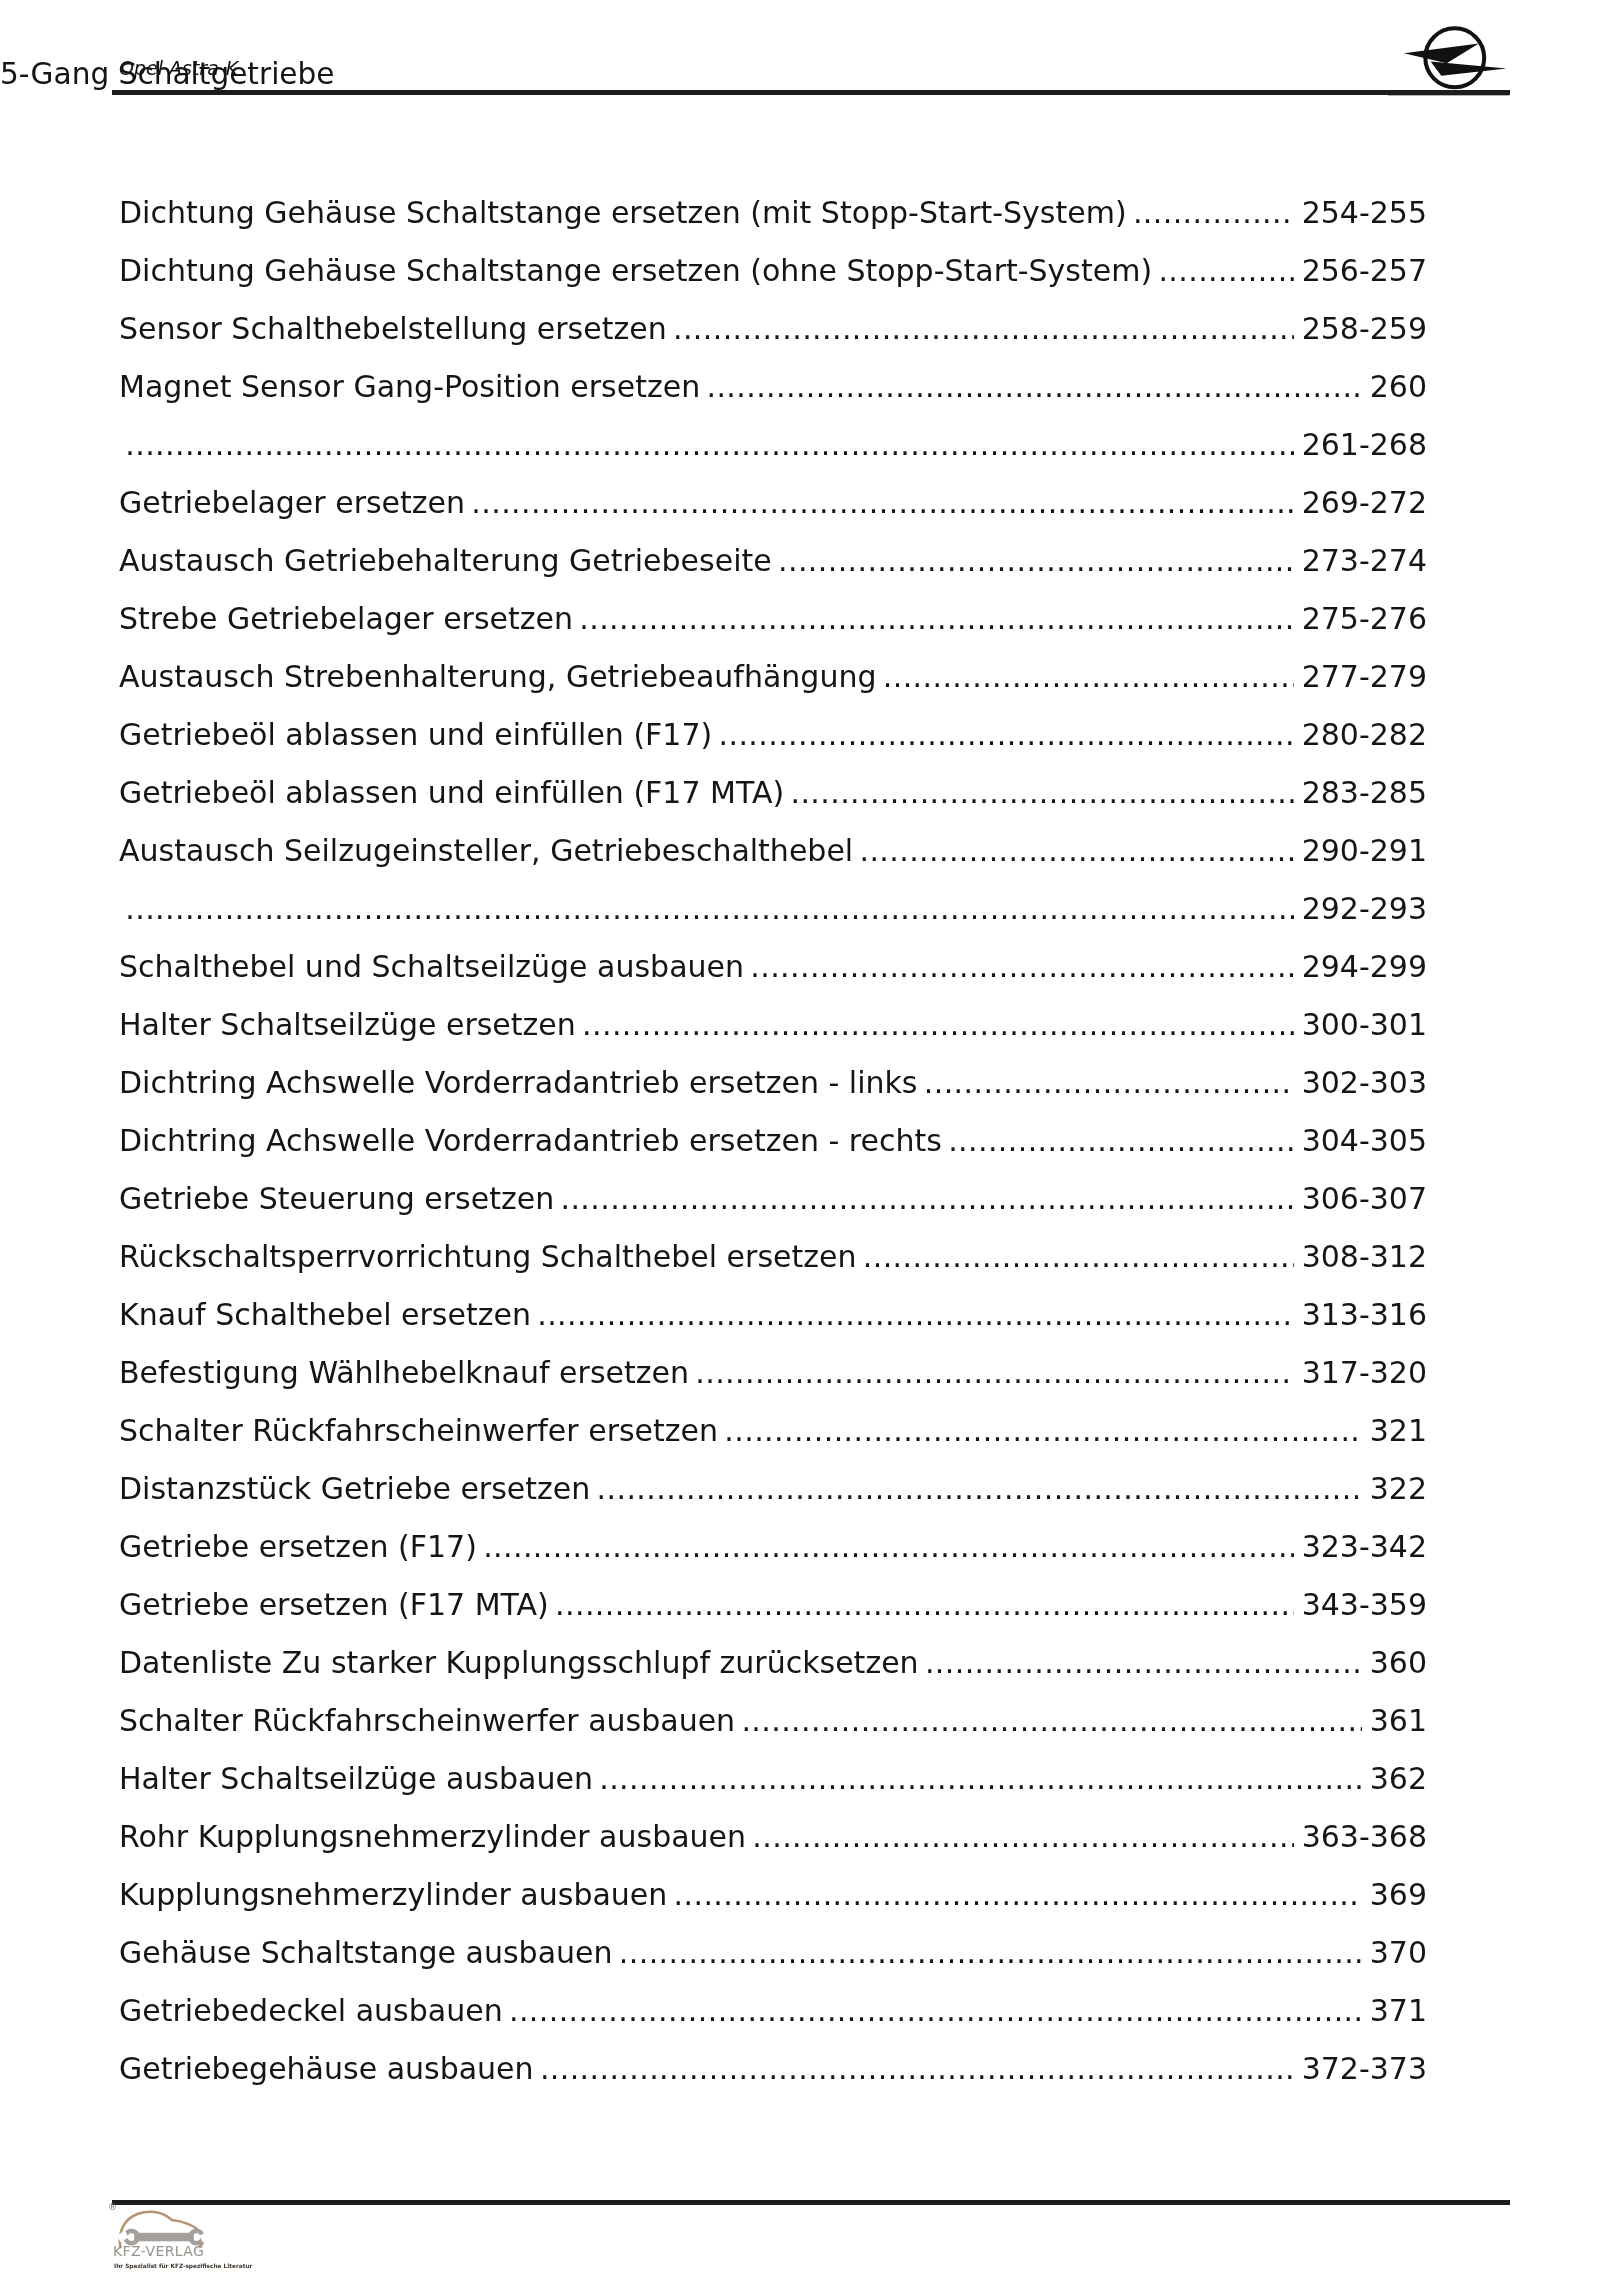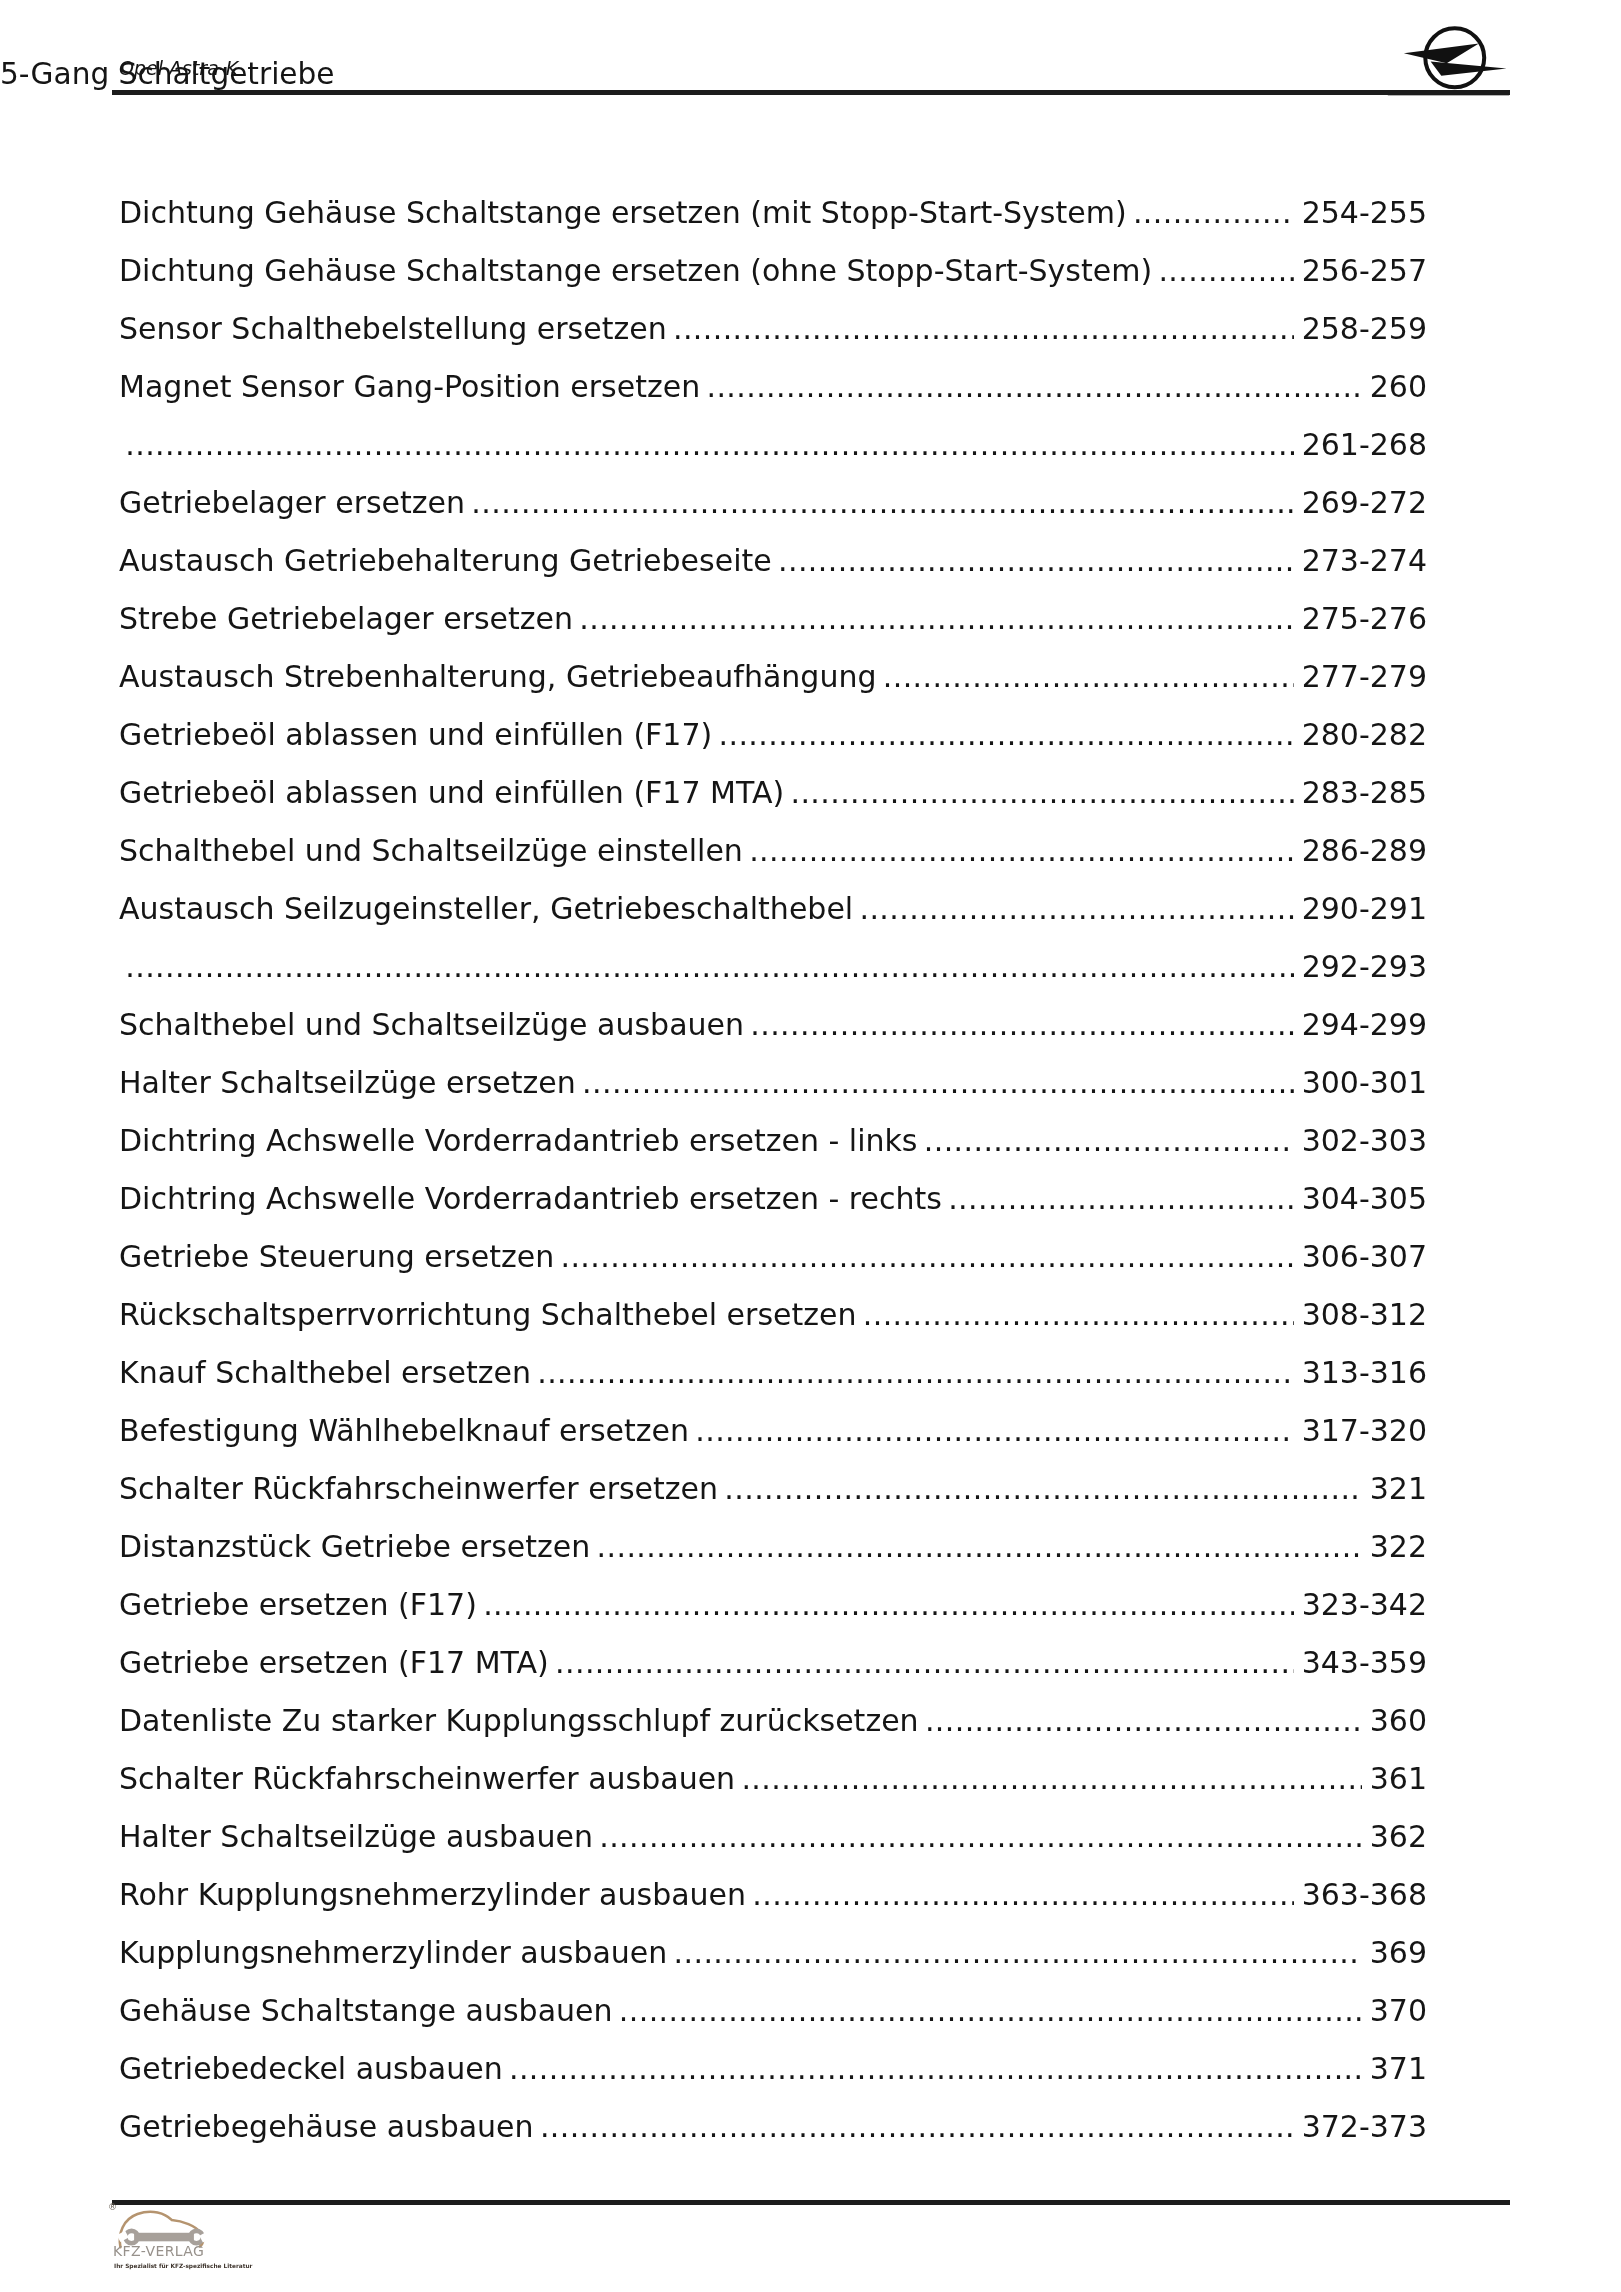--- a/index.html
+++ b/index.html
@@ -124,25 +124,20 @@
         <span class="toc-leader"></span>
         <span class="toc-pages">280-282</span>
       </div>
 
       <div class="toc-row">
         <span class="toc-label">Getriebeöl ablassen und einfüllen (F17 MTA)</span>
         <span class="toc-leader"></span>
         <span class="toc-pages">283-285</span>
       </div>
 
-      <div class="toc-row">
-        <span class="toc-label">Schalthebel und Schaltseilzüge einstellen</span>
-        <span class="toc-leader"></span>
-        <span class="toc-pages">286-289</span>
-      </div>
 
       <div class="toc-row">
         <span class="toc-label">Austausch Seilzugeinsteller, Getriebeschalthebel</span>
         <span class="toc-leader"></span>
         <span class="toc-pages">290-291</span>
       </div>
 
       <div class="toc-row">
         <span class="toc-leader"></span>
         <span class="toc-pages">292-293</span>

